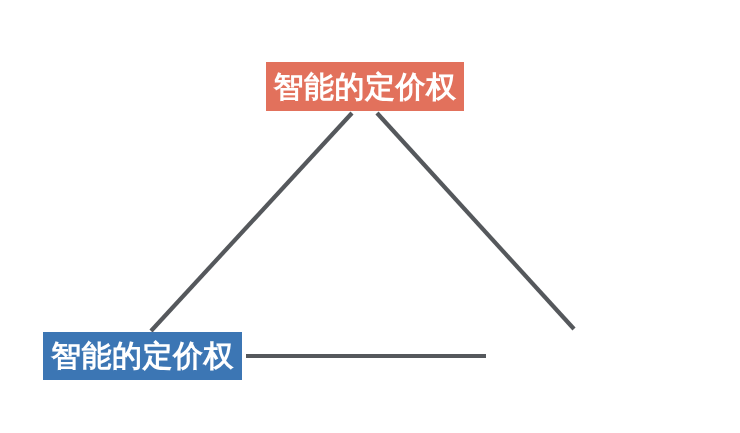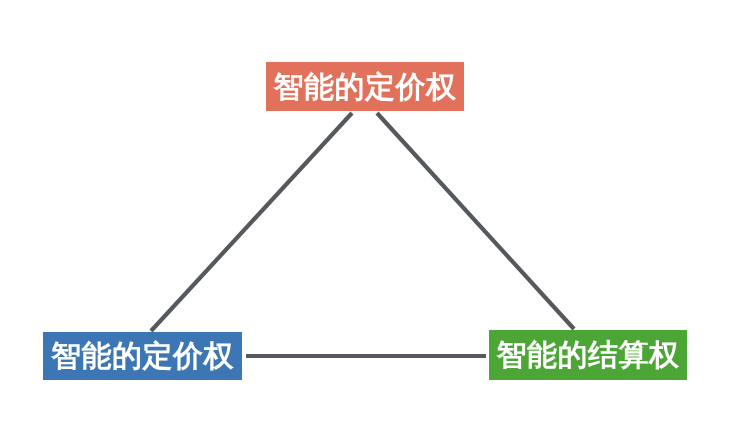--- a/index.html
+++ b/index.html
@@ -81,17 +81,14 @@
   </svg>
 
   <div class="node-box" id="node-top">
     <span class="node-label">智能的定价权</span>
   </div>
 
   <div class="node-box" id="node-bottom-left">
     <span class="node-label">智能的定价权</span>
   </div>
 
-  <div class="node-box" id="node-bottom-right">
-    <span class="node-label">智能的结算权</span>
-  </div>
 
 </div>
 
 </body></html>

